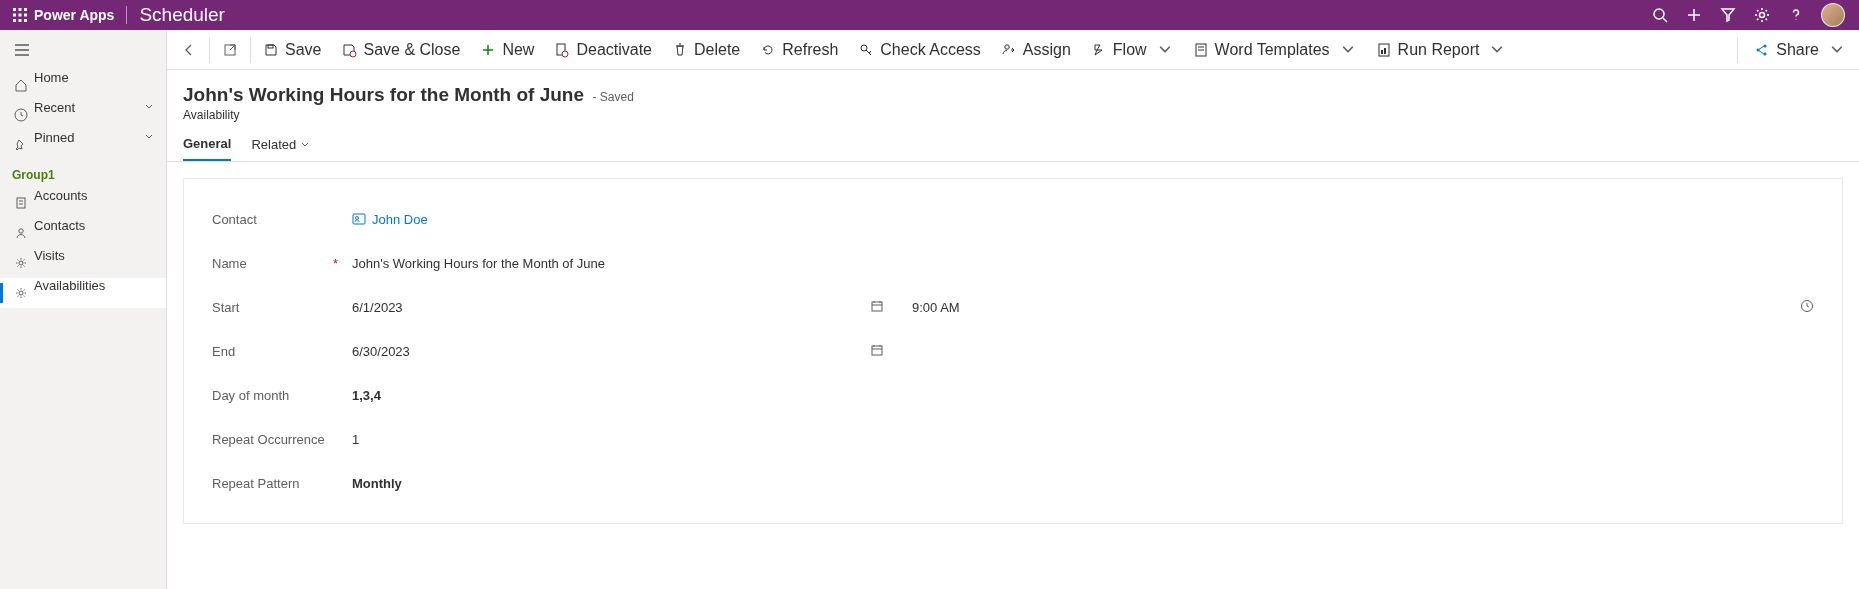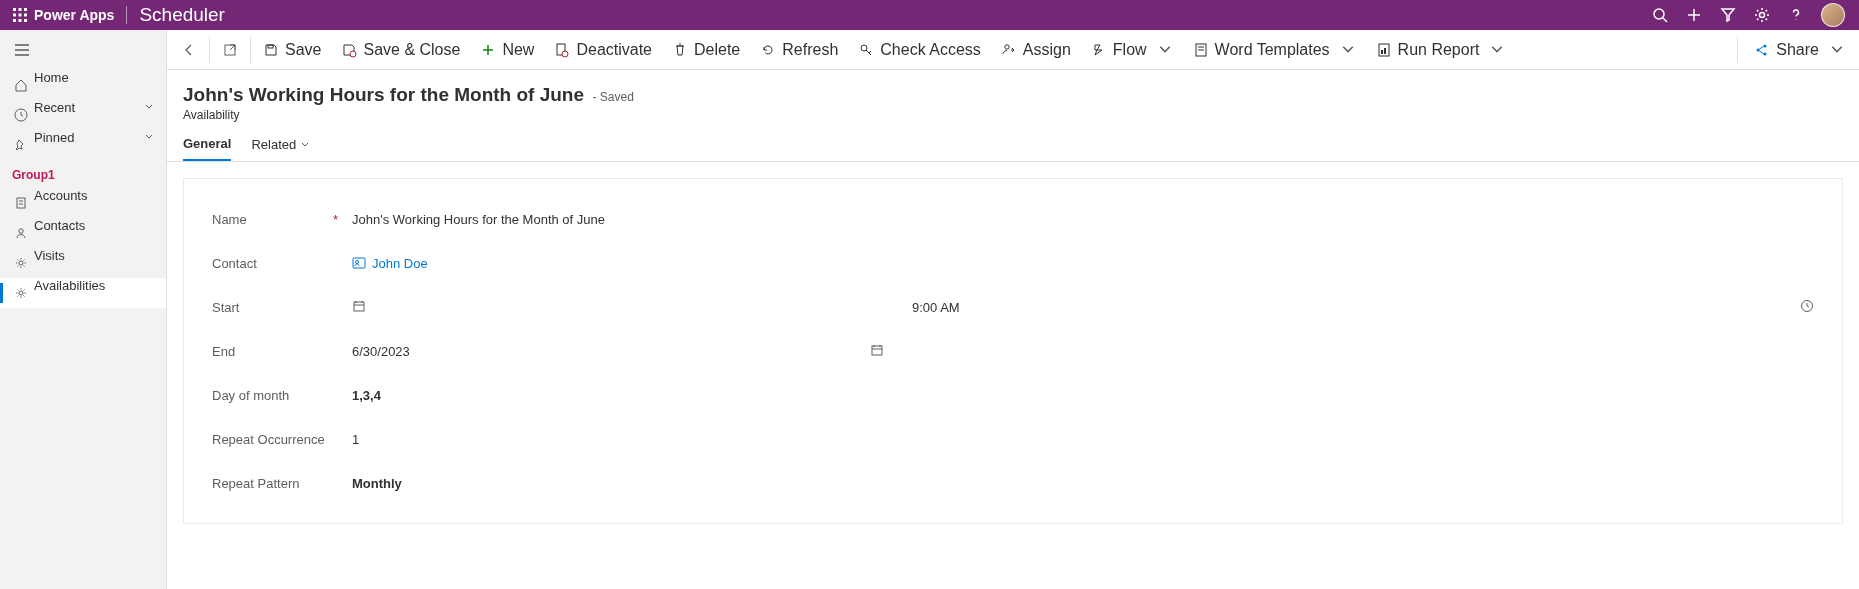--- a/index.html
+++ b/index.html
@@ -21,21 +21,21 @@
     .workspace { display:flex; height:calc(589px - 30px); }
 
     
     .sidenav { width:167px; background:#f3f2f1; border-right:1px solid #e1dfdd; font-size:13px; color:#323130; }
     .nav-hamburger { height:40px; display:flex; align-items:center; padding-left:14px; }
     .nav-hamburger svg { width:16px; height:14px; }
     .nav-item { height:30px; display:flex; padding-left:14px; cursor:pointer; position:relative; }
     .nav-item .icon { width:20px; display:flex; align-items:center; }
     .nav-item .icon svg { width:14px; height:14px; }
     .nav-chevron { position:absolute; right:12px; }
-    .nav-group-label { padding:8px 0 6px 12px; font-size:12px; font-weight:600; color:#be185d; }
+    .nav-group-label { padding:8px 0 6px 12px; font-size:12px; font-weight:600; color:#4d7c0f; }
     .nav-item.active { background:#fff; }
     .nav-item.active::before { content:""; position:absolute; left:0; top:5px; bottom:5px; width:3px; background:#0078d4; }
 
     
     .main { flex:1; display:flex; flex-direction:column; }
 
     
     .cmdbar { height:40px; border-bottom:1px solid #e1dfdd; display:flex; align-items:center; padding:0 4px; font-size:16px; }
     .cmdbar .ghost-btn { height:40px; display:flex; align-items:center; padding:0 10px; cursor:pointer; gap:6px; }
     .cmdbar .sep { width:1px; height:26px; background:#e1dfdd; margin:0 2px; }
@@ -344,43 +344,44 @@
           <svg width="10" height="10" viewBox="0 0 10 10">
             <path d="M2 3l3 3 3-3" fill="none" stroke="#605e5c"></path>
           </svg>
         </div>
     </div>
 
     <div class="form-wrap">
       <div class="form-card">
 
         <div class="form-row">
-          <div class="form-label req">Name</div>
-          <div class="form-value">
-              <span>John's Working Hours for the Month of June</span>
-            </div>
-        </div>
-
-        <div class="form-row">
           <div class="form-label">Contact</div>
           <div class="form-value">
             <span class="lookup">
               <svg viewBox="0 0 14 14">
                   <rect x="1" y="2" width="12" height="10" rx="1" fill="none" stroke="#0078d4"></rect>
                   <circle cx="5" cy="6" r="1.5" fill="none" stroke="#0078d4"></circle>
                   <path d="M3 10c0-1.2 1-2 2-2s2 .8 2 2" fill="none" stroke="#0078d4"></path>
                 </svg>
               <span>John Doe</span>
             </span>
           </div>
         </div>
 
         <div class="form-row">
+          <div class="form-label req">Name</div>
+          <div class="form-value">
+              <span>John's Working Hours for the Month of June</span>
+            </div>
+        </div>
+
+        <div class="form-row">
           <div class="form-label">Start</div>
           <div class="form-date-col">
+            <span class="date-input">6/1/2023</span>
             <span class="trailing-icon cal-icon"><svg width="14" height="14" viewBox="0 0 14 14">
                   <rect x="2" y="3" width="10" height="9" fill="none" stroke="#605e5c"></rect>
                   <line x1="2" y1="6" x2="12" y2="6" stroke="#605e5c"></line>
                   <line x1="4" y1="2" x2="4" y2="4" stroke="#605e5c"></line>
                   <line x1="10" y1="2" x2="10" y2="4" stroke="#605e5c"></line>
                 </svg></span>
           </div>
           <div class="form-time-col">
             <span class="date-input">9:00 AM</span>
             <span class="trailing-icon clock-icon"><svg width="14" height="14" viewBox="0 0 14 14">

